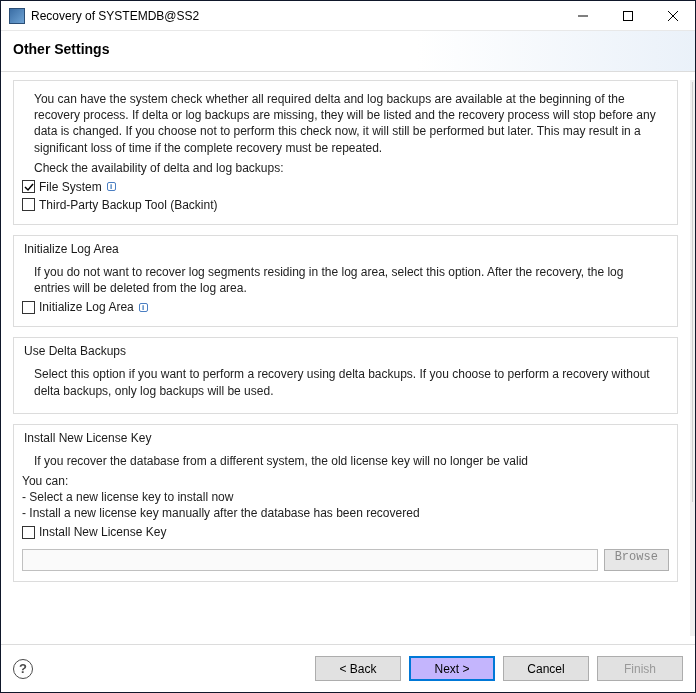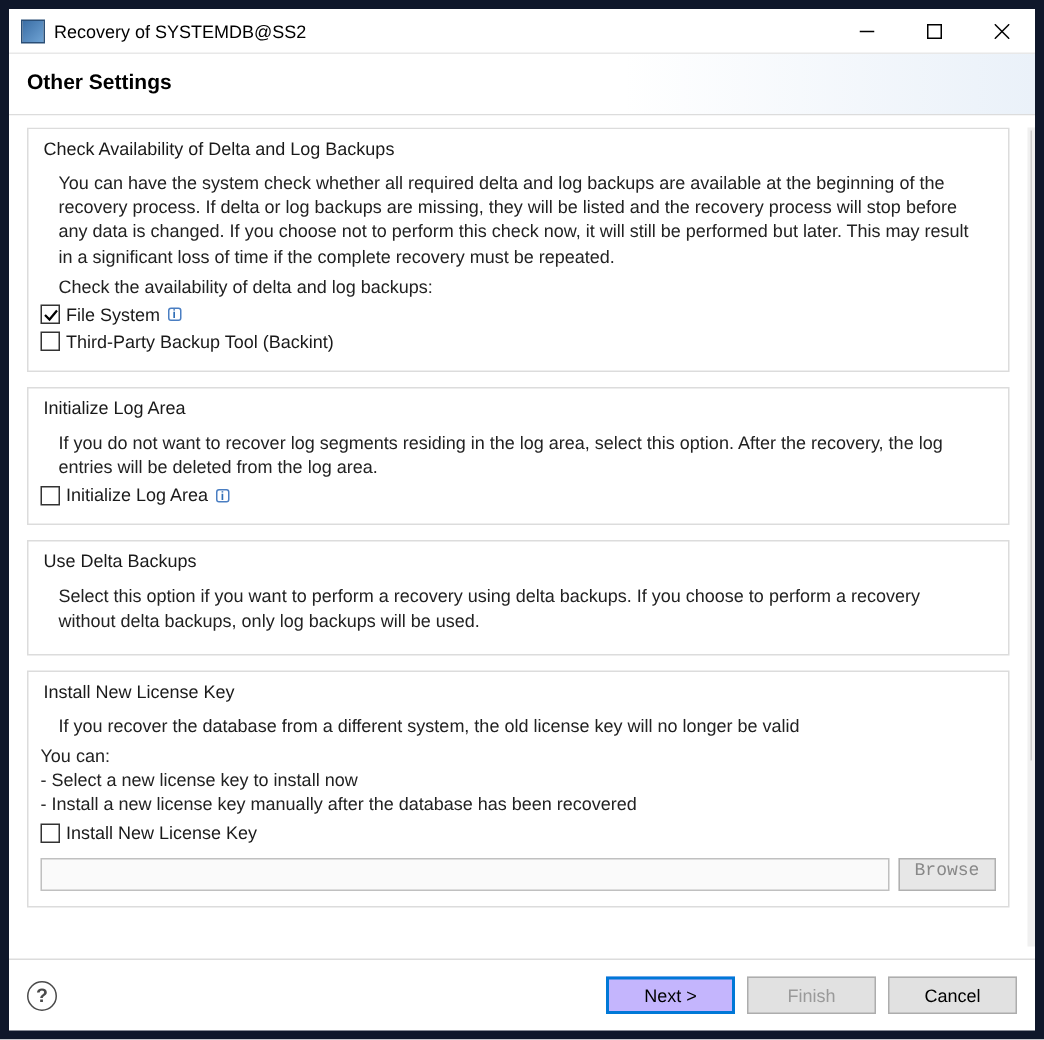--- a/index.html
+++ b/index.html
@@ -7,21 +7,21 @@
     margin: 0; padding: 0;
     font-family: "Segoe UI", Tahoma, sans-serif;
     font-size: 12px;
     color: #1a1a1a;
     background: #fff;
     width: 696px; height: 693px;
     overflow: hidden;
   }
   .window {
     width: 696px; height: 693px;
-    border: 6px solid #0f172a;
+    border: 1px solid #0f172a;
     background: #fff;
     display: flex; flex-direction: column;
   }
   .titlebar {
     height: 30px;
     display: flex; align-items: center;
     background: #fff;
     border-bottom: 1px solid #e8e8e8;
   }
   .titlebar .appicon {
@@ -189,21 +189,20 @@
   </div>
 
   <div class="header-area">
     <div class="heading">Other Settings</div>
   </div>
 
   <div class="body-wrap">
     <div class="content-column">
 
       <div class="group">
-        <div class="legend">Check Availability of Delta and Log Backups</div>
         <p class="desc">You can have the system check whether all required delta and log backups are available at the beginning of the recovery process. If delta or log backups are missing, they will be listed and the recovery process will stop before any data is changed. If you choose not to perform this check now, it will still be performed but later. This may result in a significant loss of time if the complete recovery must be repeated.</p>
         <p class="desc">Check the availability of delta and log backups:</p>
         <div class="check-row">
           <span class="checkbox checked">
             <svg viewBox="0 0 10 10">
                 <polyline points="1,5 4,8 9,2" fill="none" stroke="#000" stroke-width="1.5"></polyline>
               </svg>
           </span>
           <span>File System</span>
           <span class="info-badge">i</span>
@@ -253,18 +252,19 @@
 
     </div>
     <div class="scrollbar-col">
       <div class="scroll-thumb"></div>
     </div>
   </div>
 
   <div class="footer">
     <div class="help">?</div>
     <div class="spacer"></div>
+    <div class="btn">&lt; Back</div>
     <div class="btn default">Next &gt;</div>
+    <div class="btn">Cancel</div>
     <div class="btn disabled">Finish</div>
-    <div class="btn">Cancel</div>
   </div>
 
 </div>
 
 </body></html>

